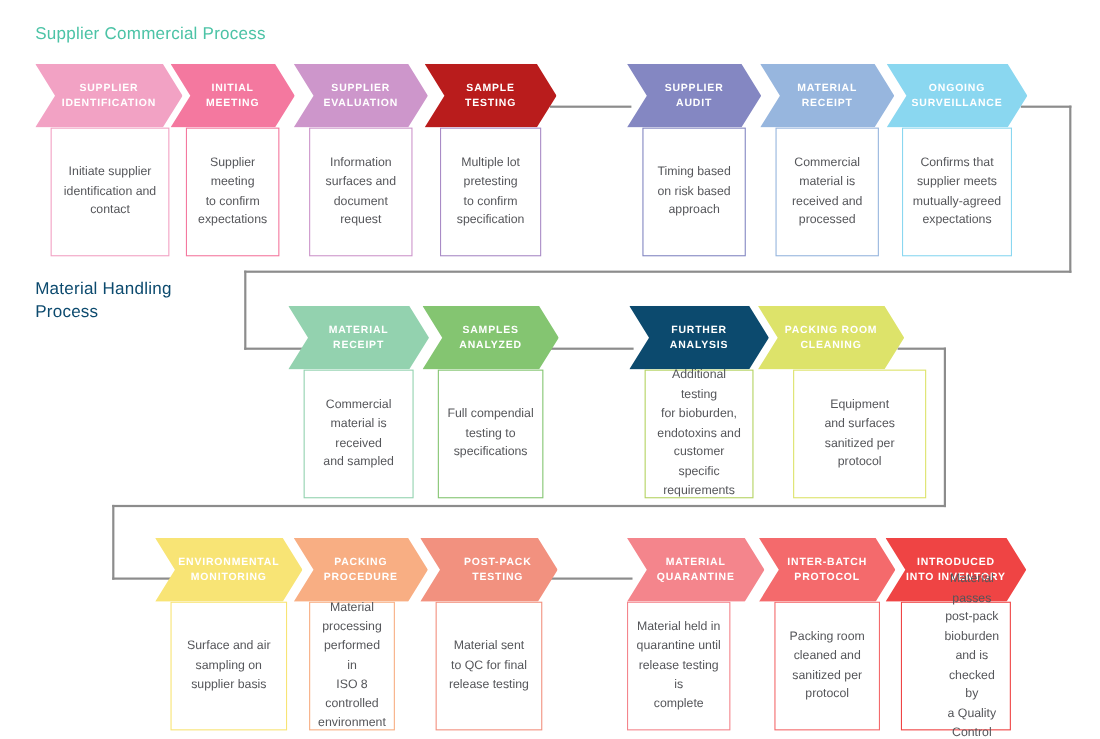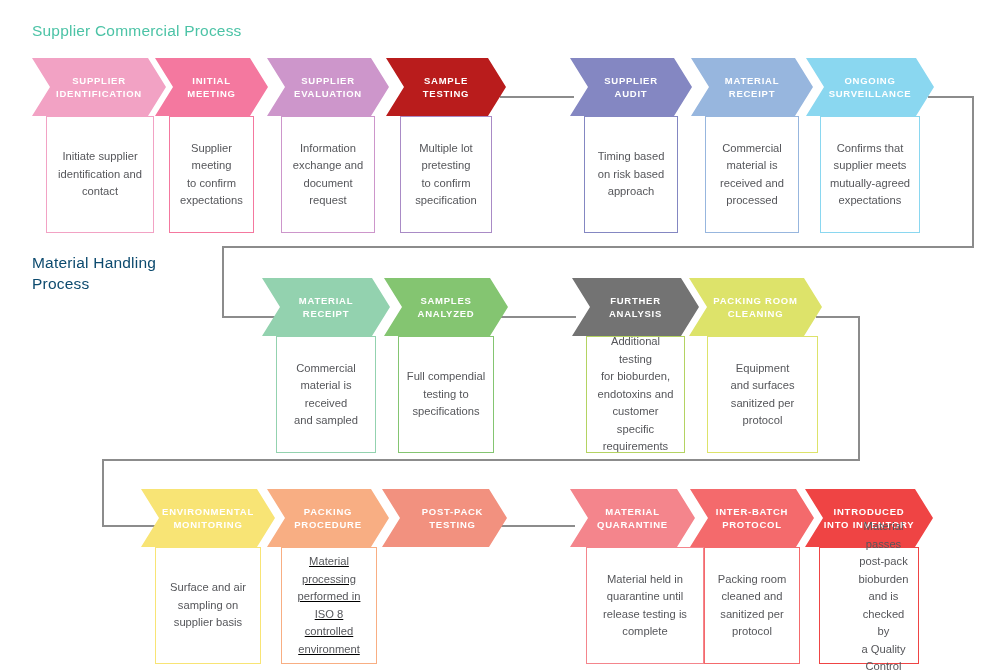--- a/index.html
+++ b/index.html
@@ -124,21 +124,21 @@
 expectations</div>
           </div>
         </div>
         <div class="step" style="left: 267px; width: 122px;">
           <div class="chev" style="background: rgb(205, 150, 203);">
             <div class="chev-label" style="color: rgb(255, 255, 255);">SUPPLIER
 EVALUATION</div>
           </div>
           <div class="body" style="border-color: rgb(205, 150, 203); left: 14px; width: 94px;">
             <div class="body-text" style="color: rgb(85, 86, 90);">Information
-exchange and
+surfaces and
 document request</div>
           </div>
         </div>
         <div class="step" style="left: 386px; width: 120px;">
           <div class="chev" style="background: #b91c1c;">
             <div class="chev-label" style="color: rgb(255, 255, 255);">SAMPLE
 TESTING</div>
           </div>
           <div class="body" style="border-color: rgb(169, 139, 198); left: 14px; width: 92px;">
             <div class="body-text" style="color: rgb(85, 86, 90);">Multiple lot
@@ -200,38 +200,38 @@
             <div class="chev-label" style="color: rgb(255, 255, 255);">SAMPLES
 ANALYZED</div>
           </div>
           <div class="body" style="border-color: rgb(132, 197, 113); left: 14px; width: 96px;">
             <div class="body-text" style="color: rgb(85, 86, 90);">Full compendial
 testing  to
 specifications</div>
           </div>
         </div>
         <div class="step" style="left: 572px; width: 127px;">
-          <div class="chev" style="background: #737373;">
+          <div class="chev" style="background: #0c4a6e;">
             <div class="chev-label" style="color: rgb(255, 255, 255);">FURTHER
 ANALYSIS</div>
           </div>
           <div class="body" style="border-color: rgb(180, 211, 98); left: 14px; width: 99px;">
             <div class="body-text" style="color: rgb(85, 86, 90);">Additional testing
 for bioburden,
 endotoxins and
 customer specific
 requirements</div>
           </div>
         </div>
         <div class="step" style="left: 689px; width: 133px;">
           <div class="chev" style="background: rgb(221, 227, 106);">
             <div class="chev-label" style="color: rgb(255, 255, 255);">PACKING ROOM
 CLEANING</div>
           </div>
-          <div class="body" style="border-color: rgb(221, 227, 106); left: 18px; width: 111px;">
+          <div class="body" style="border-color: rgb(221, 227, 106); left: 32px; width: 121px;">
             <div class="body-text" style="color: rgb(85, 86, 90);">Equipment
 and surfaces
 sanitized per
 protocol</div>
           </div>
         </div>
       </div>
       <div class="row" style="left: 0px; top: 489px; width: 1000px;">
         <div class="step" style="left: 141px; width: 134px;">
           <div class="chev first" style="background: rgb(248, 228, 117);">
@@ -242,39 +242,44 @@
             <div class="body-text" style="color: rgb(85, 86, 90);">Surface and air
 sampling on
 supplier basis</div>
           </div>
         </div>
         <div class="step" style="left: 267px; width: 122px;">
           <div class="chev" style="background: rgb(248, 174, 131);">
             <div class="chev-label" style="color: rgb(255, 255, 255);">PACKING
 PROCEDURE</div>
           </div>
-          <div class="body" style="border-color: rgb(248, 174, 131); left: 14px; width: 96px; text-decoration: underline;">
+          <div class="body" style="border-color: rgb(248, 174, 131); left: 14px; width: 78px;">
             <div class="body-text" style="color: rgb(85, 86, 90);">Material processing
 performed in
 ISO 8 controlled
 environment</div>
           </div>
         </div>
         <div class="step" style="left: 382px; width: 125px;">
           <div class="chev" style="background: rgb(242, 145, 127);">
             <div class="chev-label" style="color: rgb(255, 255, 255); margin-left: 16px;">POST-PACK
 TESTING</div>
           </div>
+          <div class="body" style="border-color: rgb(242, 145, 127); left: 14px; width: 97px;">
+            <div class="body-text" style="color: rgb(85, 86, 90);">Material sent
+to QC for final
+release testing</div>
+          </div>
         </div>
         <div class="step" style="left: 570px; width: 125px;">
           <div class="chev" style="background: rgb(244, 133, 140);">
             <div class="chev-label" style="color: rgb(255, 255, 255);">MATERIAL
 QUARANTINE</div>
           </div>
-          <div class="body" style="border-color: rgb(244, 133, 140); left: 16px; width: 118px;">
+          <div class="body" style="border-color: rgb(244, 133, 140); left: 0; width: 94px;">
             <div class="body-text" style="color: rgb(85, 86, 90);">Material held in
 quarantine until
 release testing is
 complete</div>
           </div>
         </div>
         <div class="step" style="left: 690px; width: 124px;">
           <div class="chev" style="background: rgb(244, 106, 108);">
             <div class="chev-label" style="color: rgb(255, 255, 255);">INTER-BATCH
 PROTOCOL</div>

